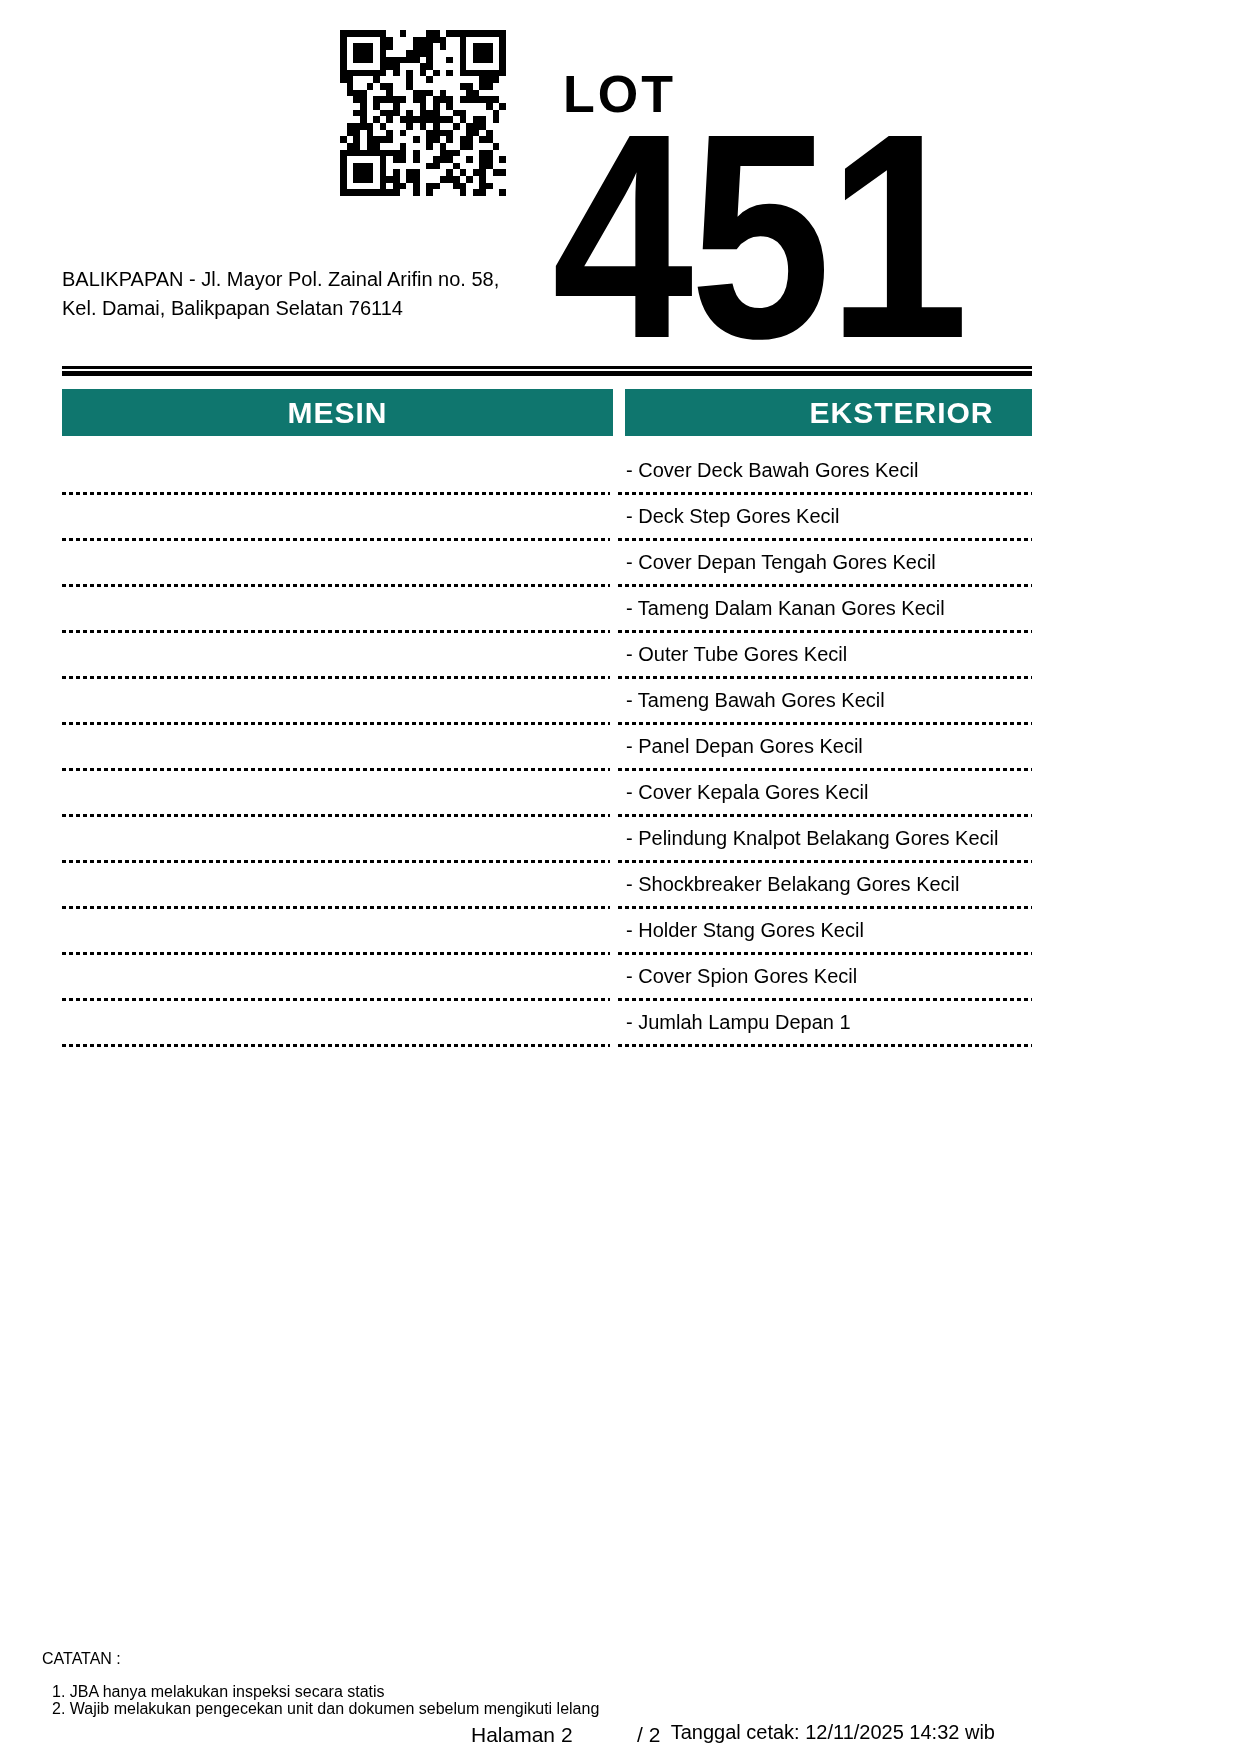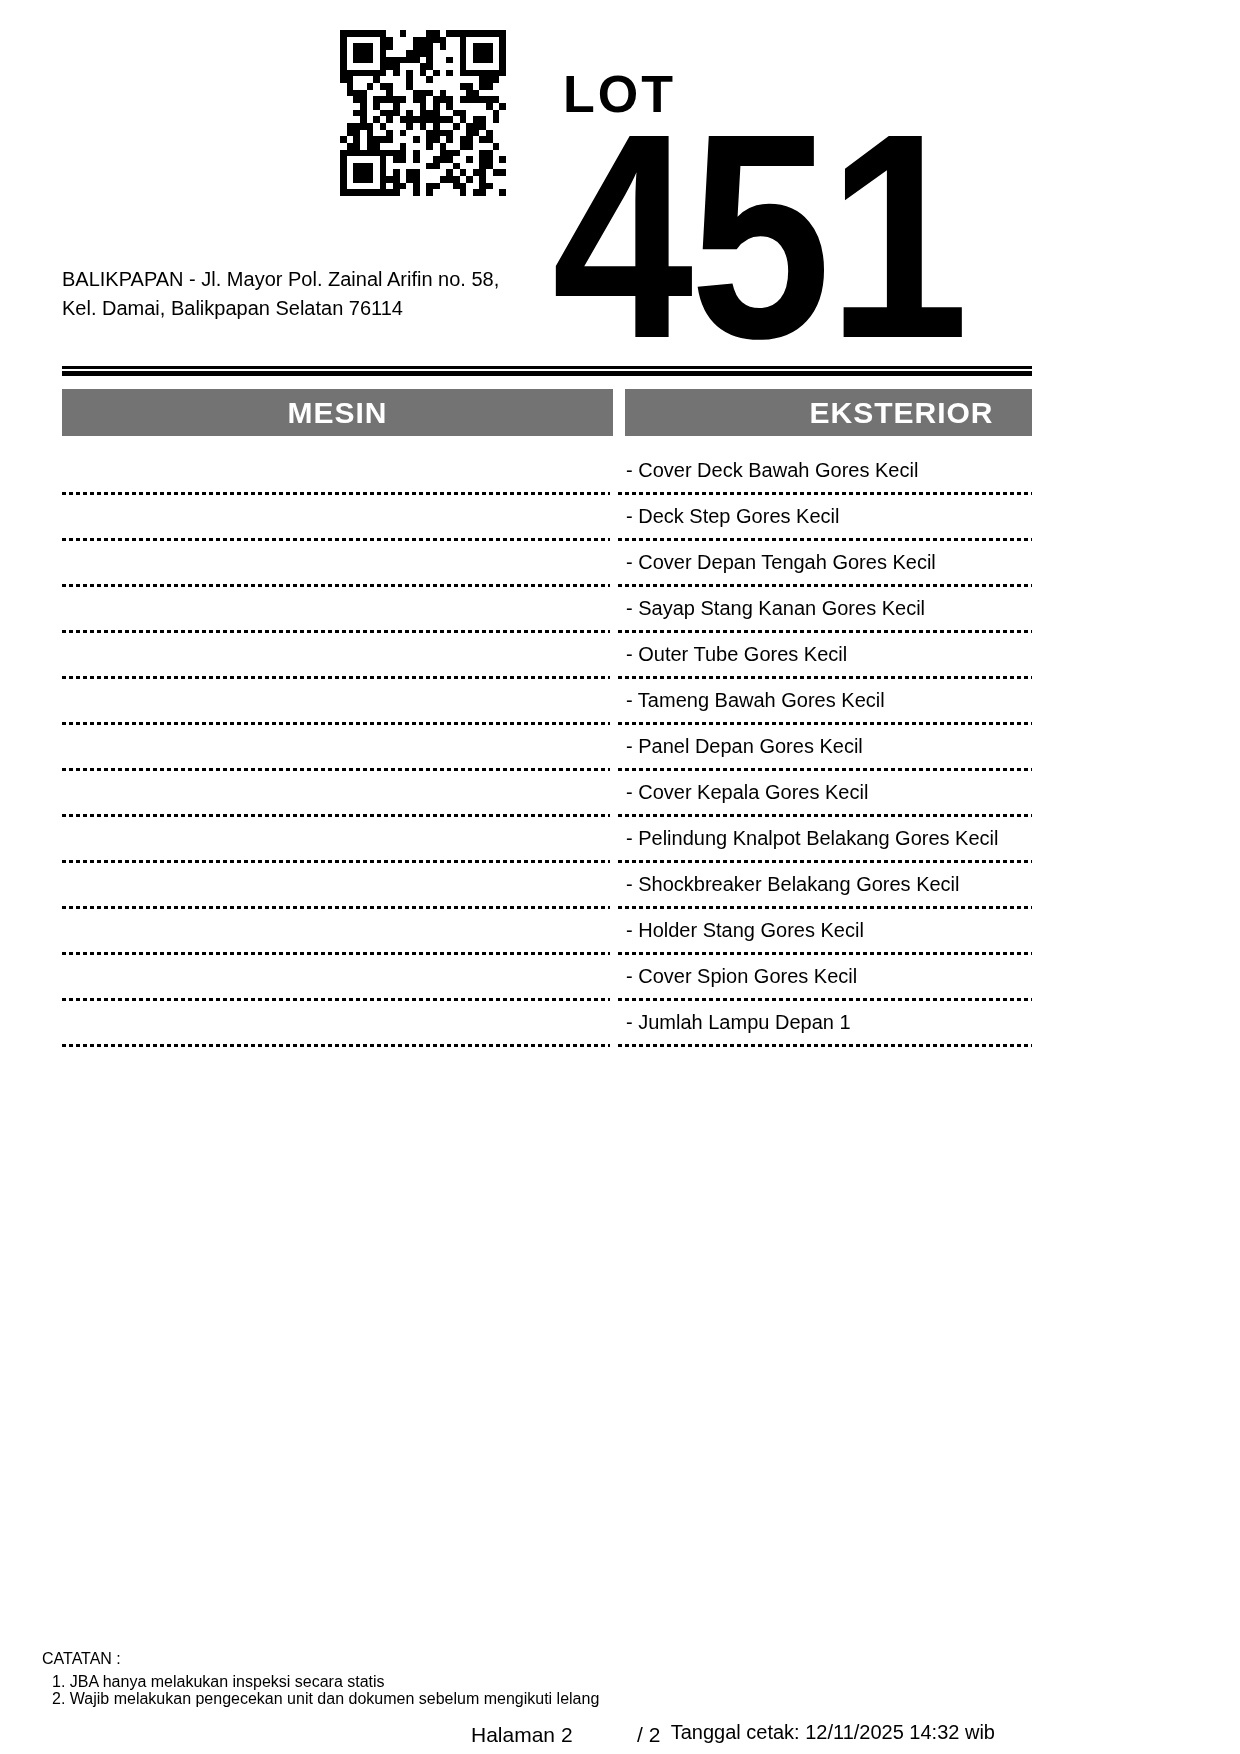--- a/index.html
+++ b/index.html
@@ -17,36 +17,36 @@
     font-size:292px;font-weight:bold;line-height:1;white-space:nowrap;
     transform:scaleX(0.87);transform-origin:left top;letter-spacing:-4px;
   }
   .address{position:absolute;left:62px;top:265px;font-size:20px;line-height:29px;}
   .double-rule{
     position:absolute;left:62px;top:366px;width:1116px;height:2px;
     border-top:3px solid #000;border-bottom:5px solid #000;
   }
   .col-headers{position:absolute;left:62px;top:389px;width:1116px;height:47px;}
   .bar{
-    position:absolute;top:0;height:47px;background:#737373;color:#fff;
+    position:absolute;top:0;height:47px;background:#0f766e;color:#fff;
     font-size:30px;font-weight:bold;text-align:center;line-height:47px;letter-spacing:1px;
   }
   .bar.b-left{left:0;width:551px;}
   .bar.b-right{left:563px;width:553px;}
   .rows{position:absolute;left:62px;top:449px;width:1116px;}
   .row{position:relative;height:46px;}
   .cell{position:absolute;top:0;height:100%;font-size:20px;line-height:43px;white-space:nowrap;}
   .cell::after{
     content:"";position:absolute;left:0;right:0;bottom:0;height:3px;
     background:repeating-linear-gradient(90deg,#000 0 4px,transparent 4px 7px);
   }
   .cell.c-left{left:0;width:548px;}
   .cell.c-right{left:556px;width:560px;padding-left:8px;box-sizing:border-box;}
   .catatan{position:absolute;left:42px;top:1650px;font-size:16px;line-height:17px;}
-  .catatan .notes{margin-left:10px;margin-top:6px;}
+  .catatan .notes{margin-left:10px;margin-top:16px;}
   .footer-page{position:absolute;left:471px;top:1724px;font-size:21px;line-height:21px;}
   .footer-total{position:absolute;left:637px;top:1724px;font-size:21px;line-height:21px;}
   .footer-date{position:absolute;right:37px;top:1722px;font-size:20px;line-height:21px;}
 </style>
 </head>
 <body>
 
 <div class="page">
 
   <svg class="qr" viewBox="0 0 25 25" shape-rendering="crispEdges" aria-hidden="true">
@@ -397,21 +397,21 @@
       <div class="row">
         <div class="cell c-left"></div>
         <div class="cell c-right">- Deck Step Gores Kecil</div>
       </div>
       <div class="row">
         <div class="cell c-left"></div>
         <div class="cell c-right">- Cover Depan Tengah Gores Kecil</div>
       </div>
       <div class="row">
         <div class="cell c-left"></div>
-        <div class="cell c-right">- Sayap Stang Kanan Gores Kecil</div>
+        <div class="cell c-right">- Tameng Dalam Kanan Gores Kecil</div>
       </div>
       <div class="row">
         <div class="cell c-left"></div>
         <div class="cell c-right">- Outer Tube Gores Kecil</div>
       </div>
       <div class="row">
         <div class="cell c-left"></div>
         <div class="cell c-right">- Tameng Bawah Gores Kecil</div>
       </div>
       <div class="row">

